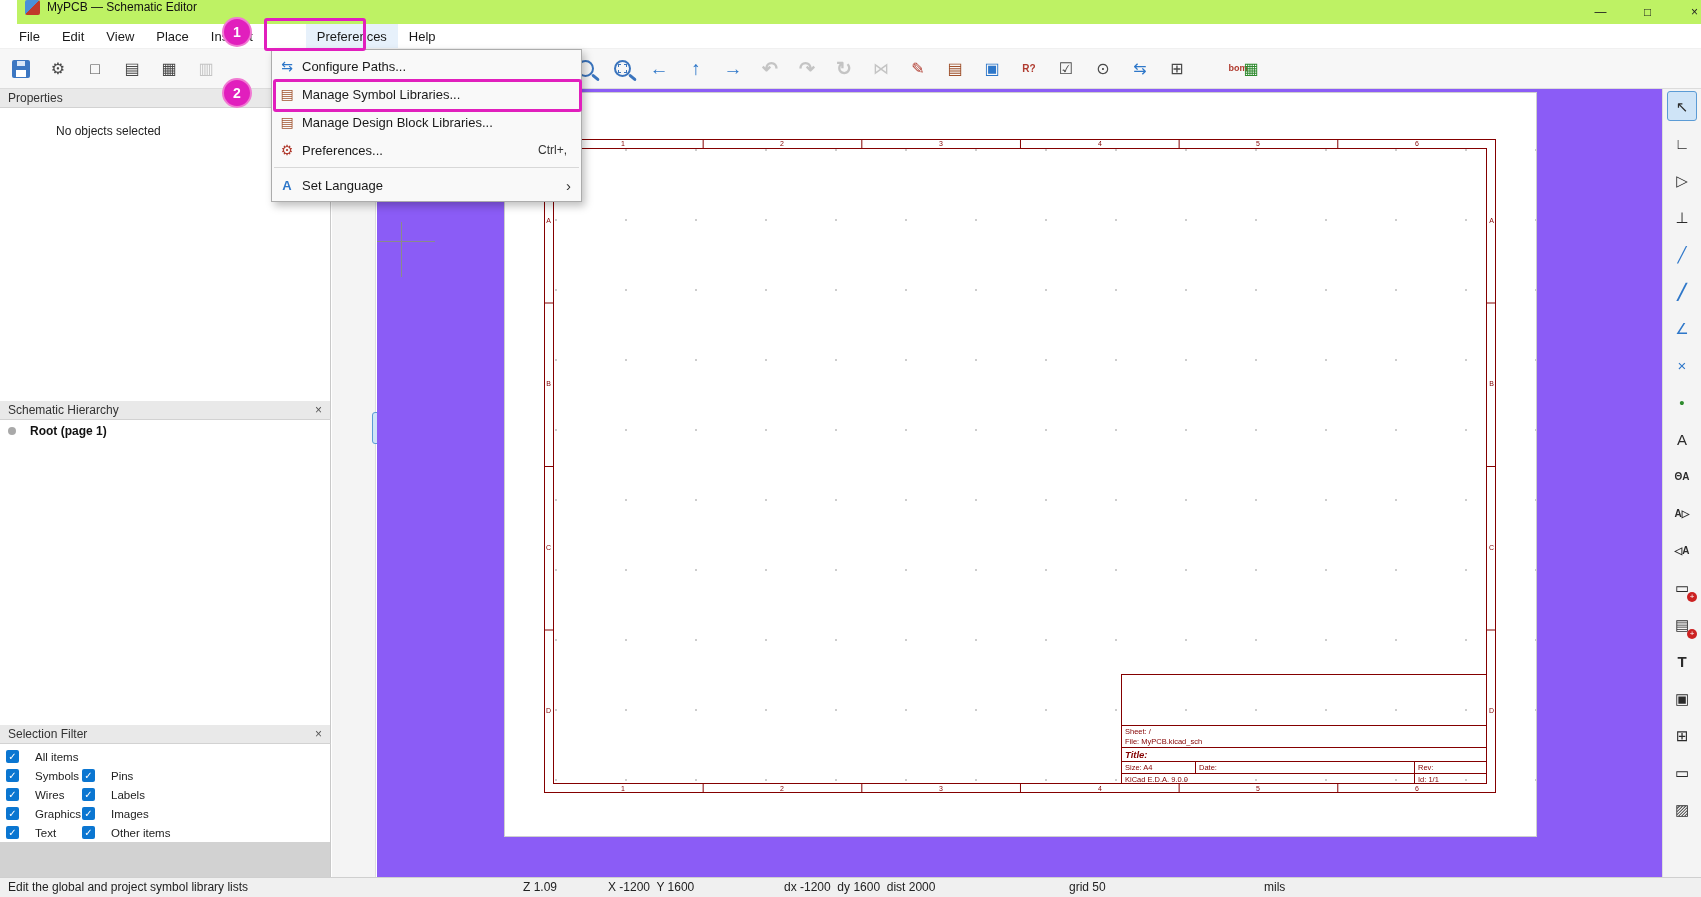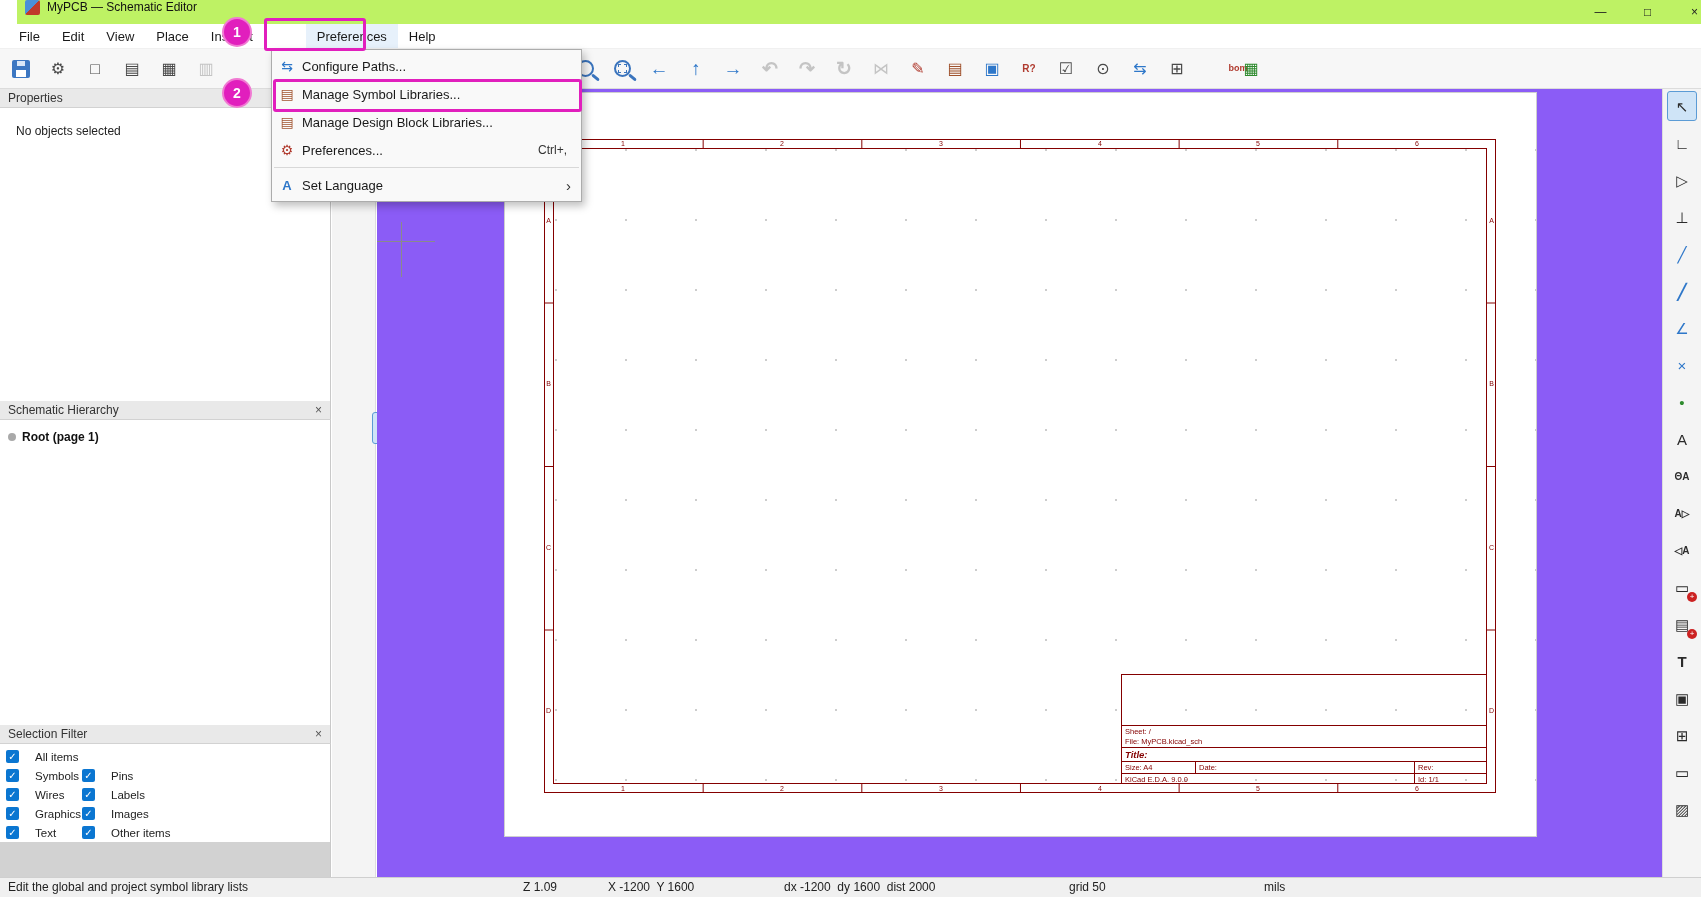--- a/index.html
+++ b/index.html
@@ -36,22 +36,22 @@
   .ic-zoom::after{content:"";position:absolute;width:9px;height:3px;background:#3a74bd;right:-8px;bottom:-4px;transform:rotate(40deg);border-radius:2px;}
   .ic-zoom.box::before{content:"";position:absolute;inset:2px;border:1px dashed #3a74bd;}
 
   
   .panel-header{position:absolute;left:0;width:331px;height:19px;background:#e9e9e9;border-bottom:1px solid #d2d2d2;border-right:1px solid #c9c9c9;box-sizing:border-box;display:flex;align-items:center;padding:0 8px;font-size:12px;color:#333;}
   .panel-header .pclose{margin-left:auto;font-size:12px;color:#555;}
   .panel-body{position:absolute;left:0;width:331px;background:#ffffff;border-right:1px solid #c9c9c9;box-sizing:border-box;}
   .ph-props{top:89px;} .pb-props{top:108px;height:293px;}
   .ph-hier{top:401px;} .pb-hier{top:420px;height:305px;}
   .ph-filter{top:725px;} .pb-filter{top:744px;height:98px;}
-  .empty-msg{padding:16px;font-size:12px;color:#222;}
-  .root-row{display:flex;align-items:center;gap:6px;padding:10px 8px;}
+  .empty-msg{padding:16px;font-size:12px;color:#222;margin-left:40px;}
+  .root-row{display:flex;align-items:center;gap:14px;padding:4px 8px;}
   .root-dot{width:8px;height:8px;border-radius:50%;background:#a9a9a9;}
   .root-label{font-size:12px;font-weight:bold;color:#111;}
   .filter-grid{display:grid;grid-template-columns:76px 1fr;grid-auto-rows:19px;padding:3px 0 0 6px;}
   .fitem{display:flex;align-items:center;gap:16px;font-size:11.5px;color:#222;}
   .cb{width:13px;height:13px;border-radius:2px;background:#0b76d1;position:relative;flex:0 0 auto;}
   .cb::after{content:"✓";position:absolute;inset:0;color:#fff;font-size:10px;line-height:13px;text-align:center;}
   .sidebar-gray{position:absolute;left:0;top:842px;width:331px;height:35px;background:#d2d2d2;border-right:1px solid #c9c9c9;box-sizing:border-box;}
 
   
   .ltoolbar{position:absolute;left:332px;top:89px;width:44px;height:788px;background:#f4f4f4;border-right:1px solid #dddddd;box-sizing:border-box;}

